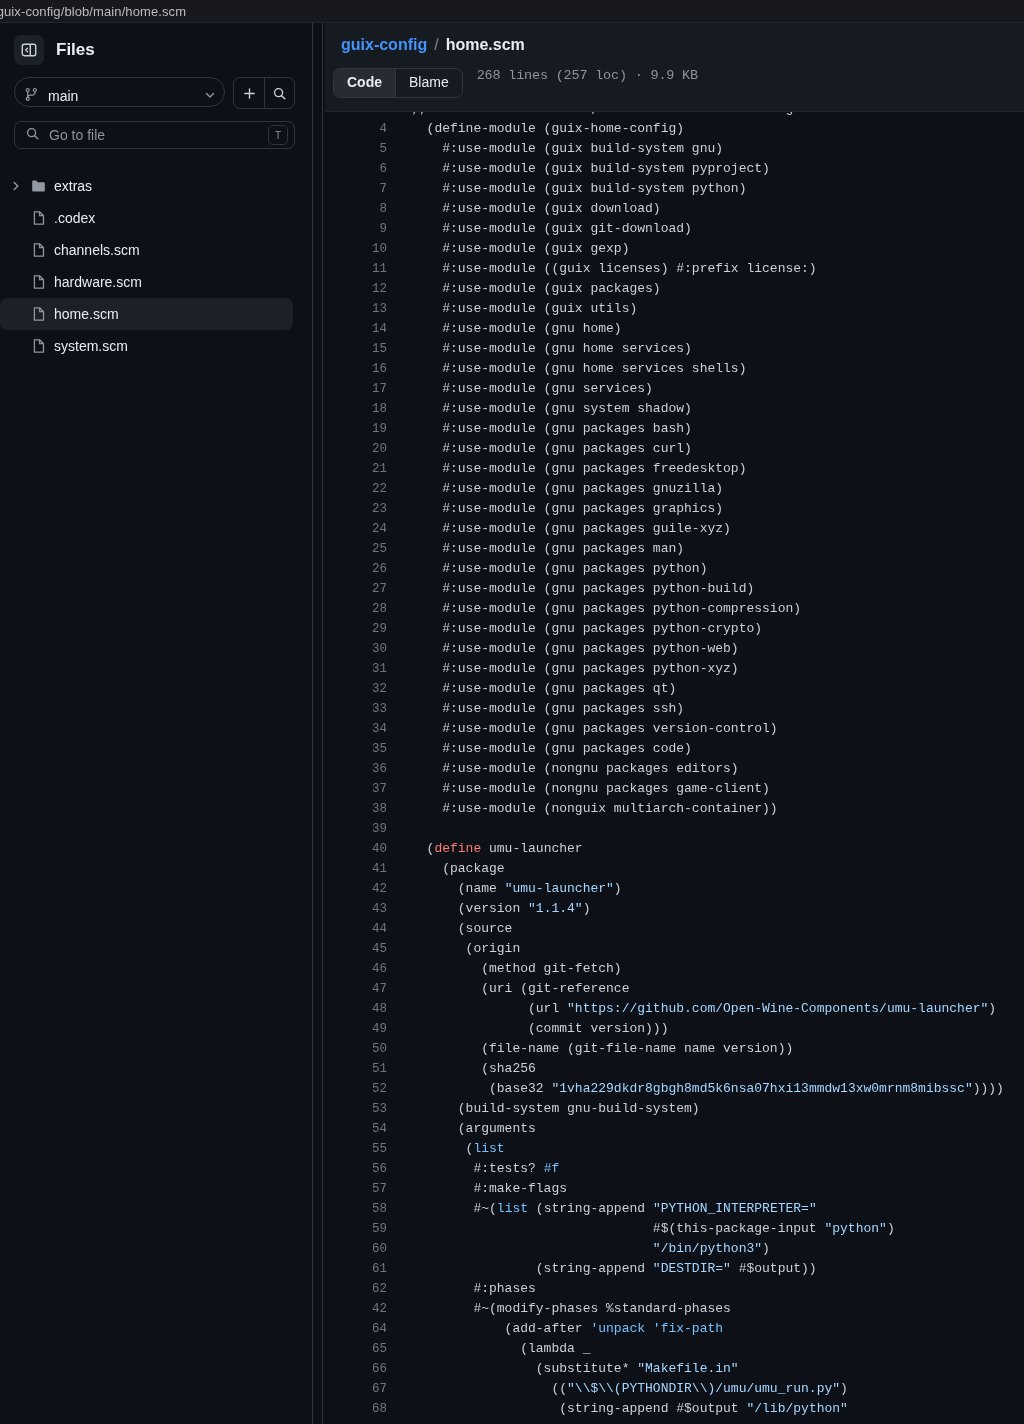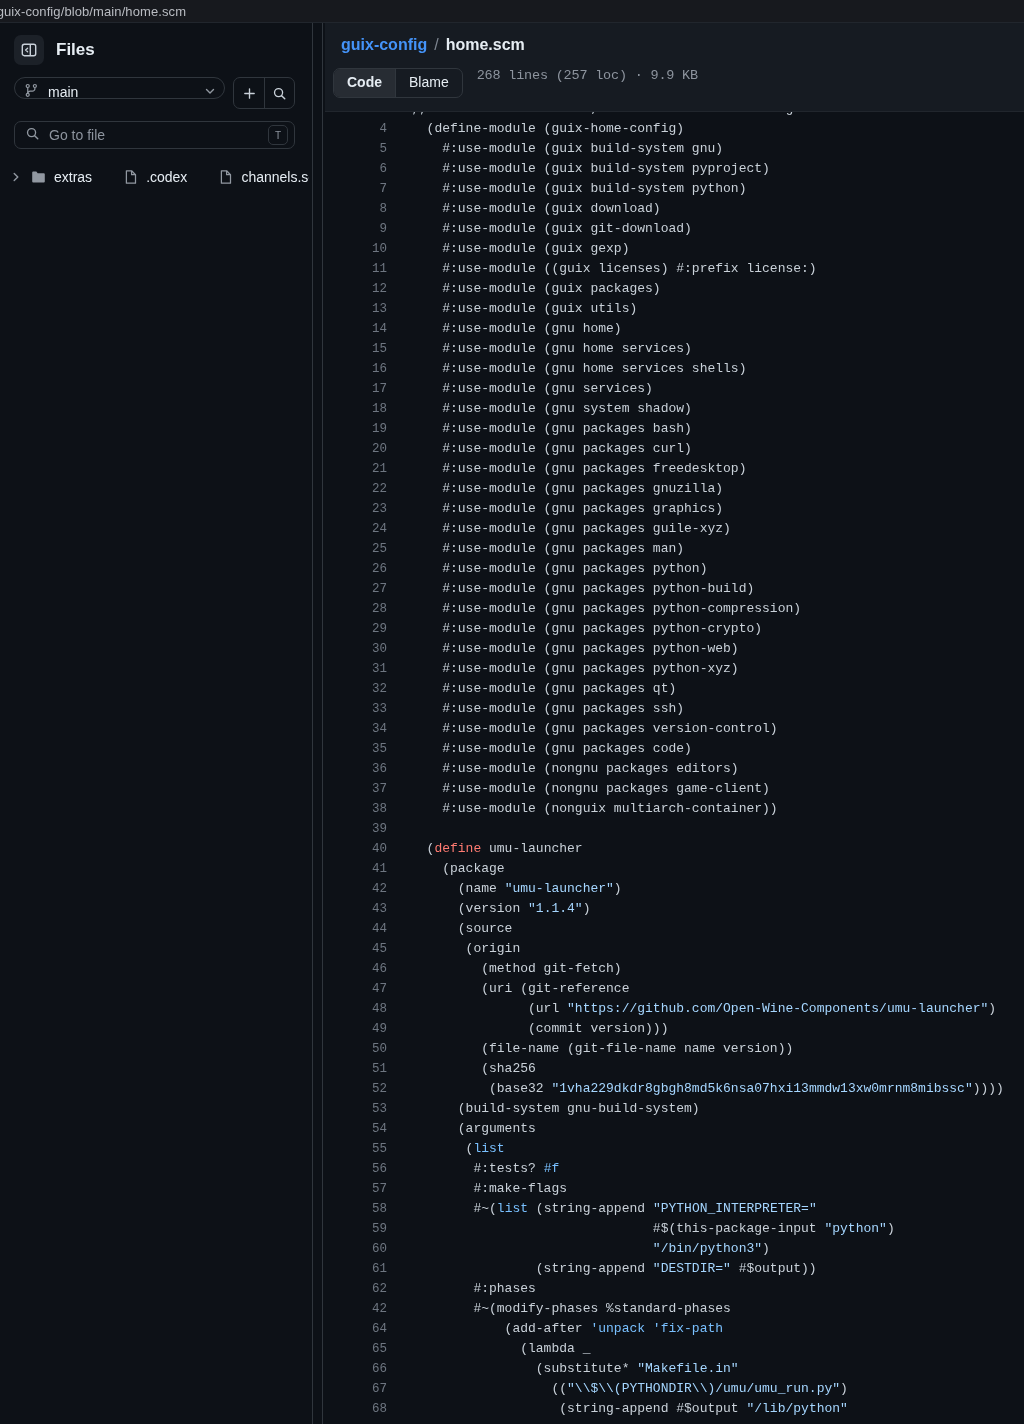--- a/index.html
+++ b/index.html
@@ -43,21 +43,21 @@
     background: #1c2128;
     display: flex; align-items: center; justify-content: center;
     flex: none;
   }
   .files-title { font-size: 17px; font-weight: 700; color: #e6edf3; }
 
   .branch-row {
     display: flex; gap: 8px; padding: 4px 14px 0 14px;
   }
   .branch-select {
-    flex: 1 1 auto; height: 22px;
+    flex: 1 1 auto; height: 30px;
     background: #21262d00;
     border: 1px solid #30363d;
     border-radius: 15px;
     display: flex; align-items: center;
     padding: 8px 8px 0 9px;
     gap: 9px;
     min-width: 0;
   }
   .branch-name {
     font-size: 14px; color: #e6edf3; flex: 1 1 auto;
@@ -80,21 +80,21 @@
     padding: 0 6px 0 10px;
   }
   .gotofile .ph { font-size: 14px; color: #8d949e; flex: 1 1 auto; }
   .kbd {
     width: 20px; height: 20px; border: 1px solid #30363d;
     border-radius: 5px; font-size: 10px; color: #8d949e;
     display: flex; align-items: center; justify-content: center;
     flex: none;
   }
 
-  .tree { margin-top: 12px; display: flex; flex-direction: row; }
+  .tree { margin-top: 21px; display: flex; flex-direction: column; }
   .tree-row {
     height: 32px; display: flex; align-items: center;
     padding-left: 8px; gap: 7px;
     position: relative;
     color: #e6edf3; font-size: 14px;
   }
   .tree-row.selected { background: #1c2128; border-radius: 7px; margin: 0 16px 0 0; }
   .tree-row.selected::before {
     content: ""; position: absolute; left: -8px; top: 2px;
     width: 3px; height: 28px; border-radius: 3px; background: #316dca;

